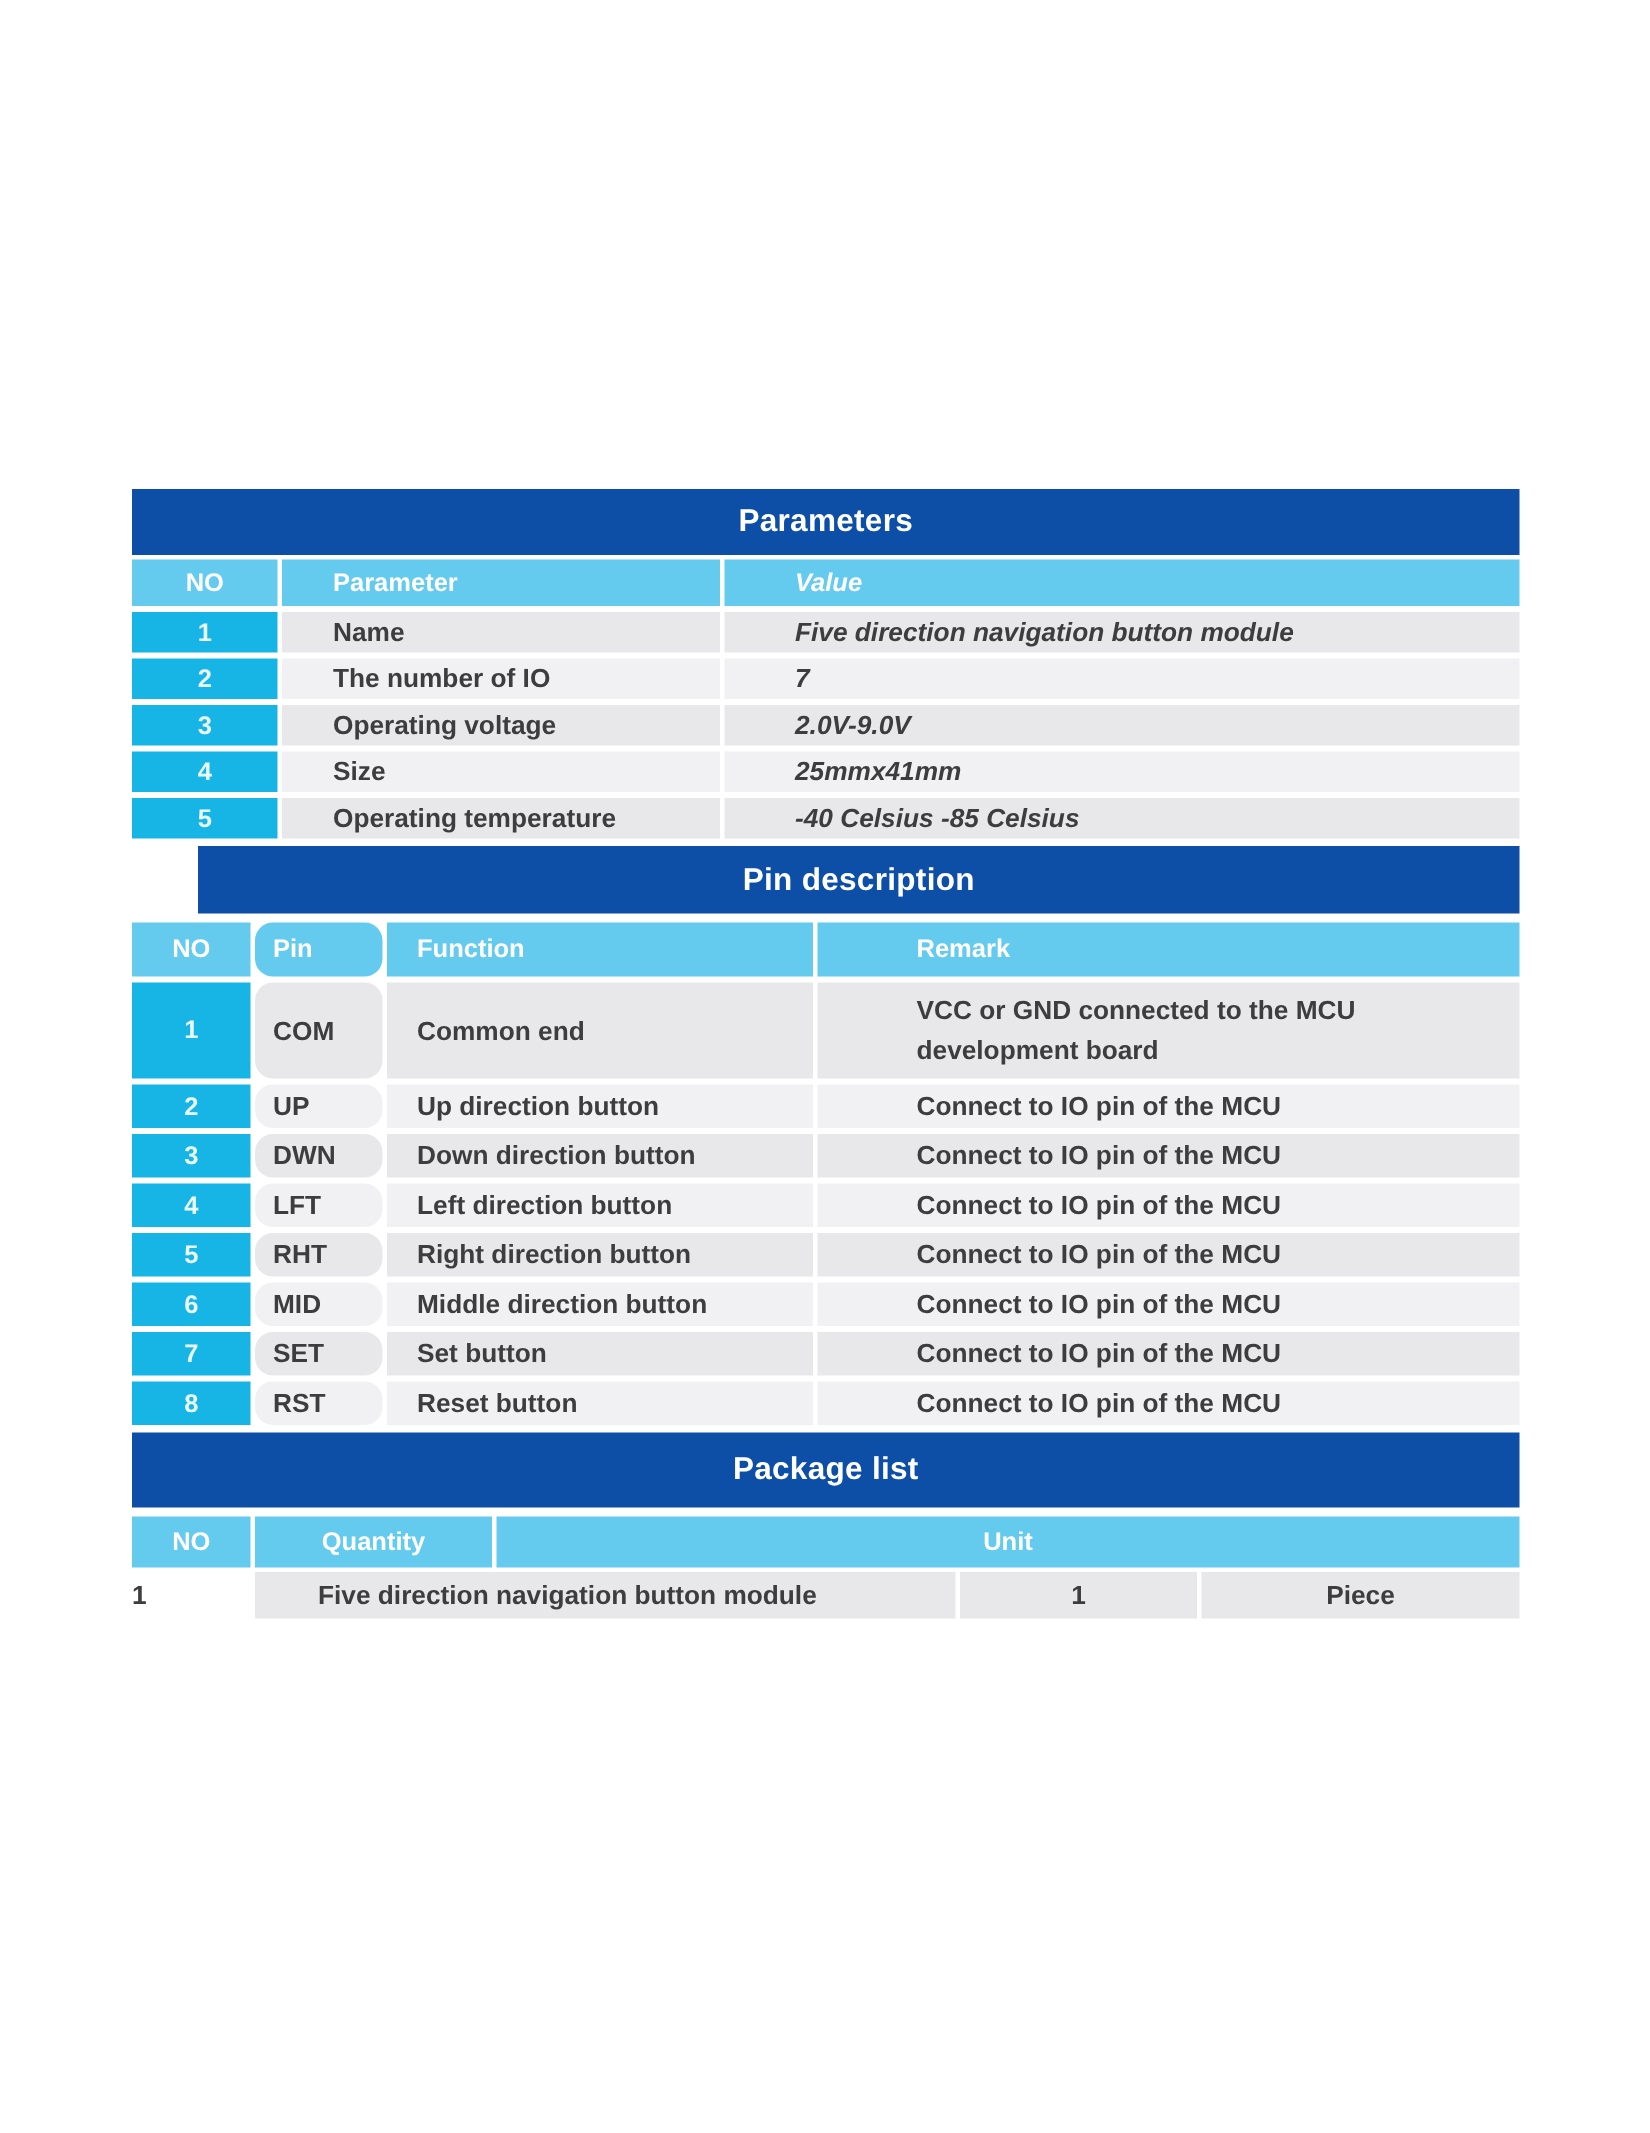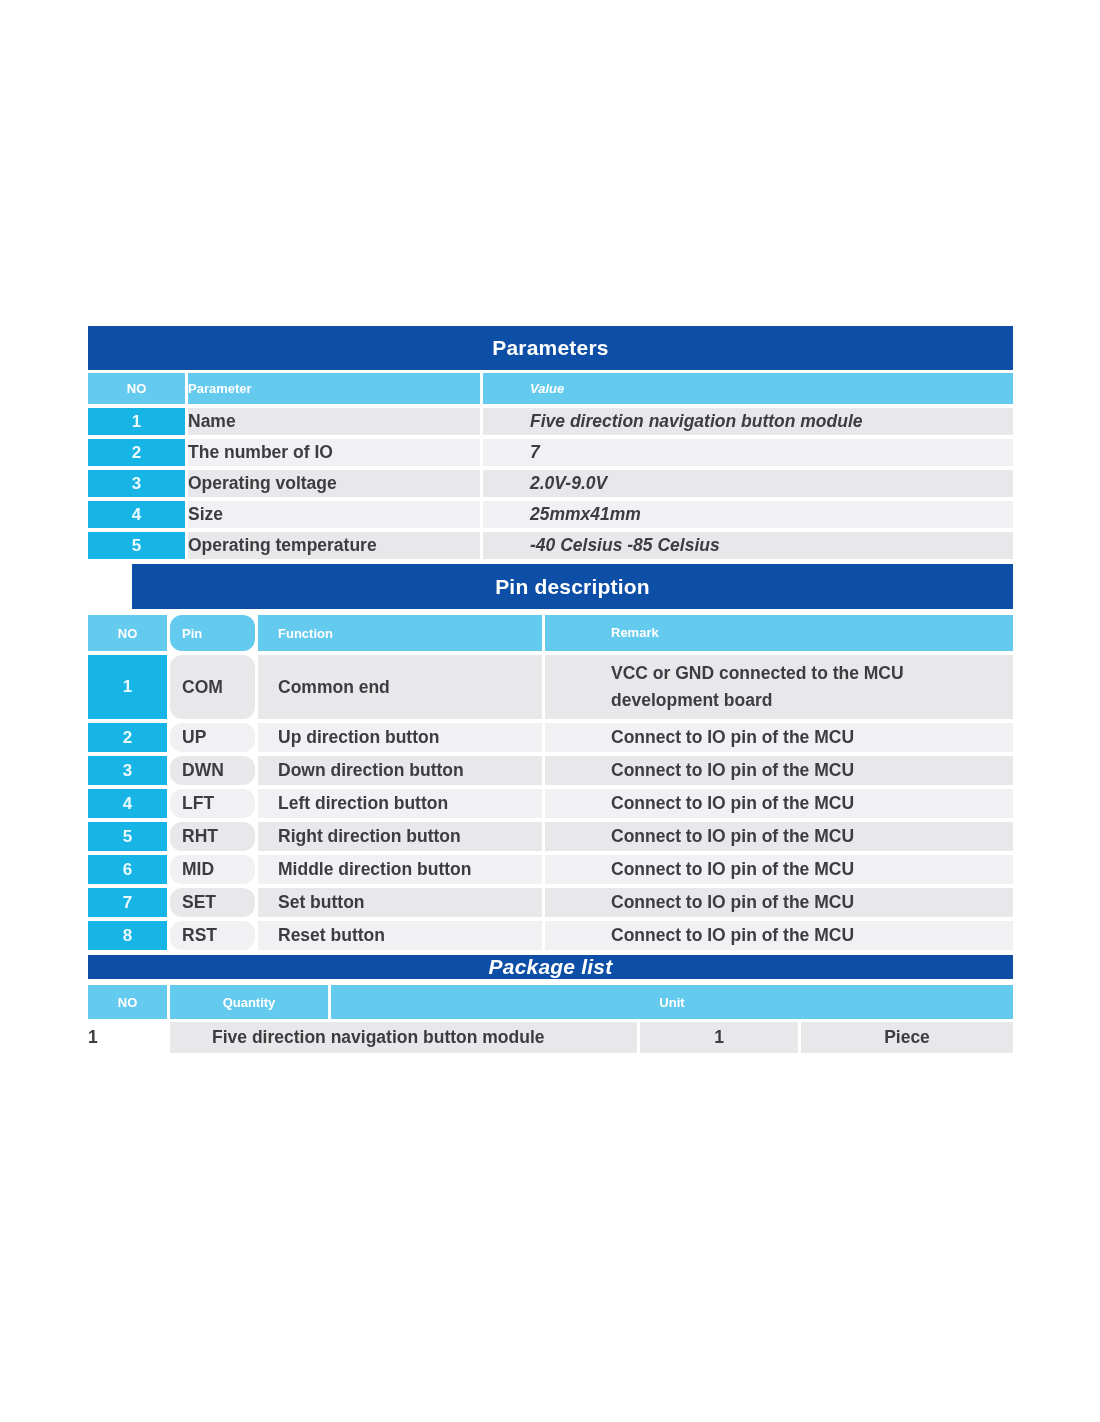--- a/index.html
+++ b/index.html
@@ -20,46 +20,46 @@
   }
   .spec{
     position:absolute;left:88px;top:326px;width:925px;
   }
   .band{
     height:44px;background:var(--dark-blue);color:var(--white);
     display:flex;align-items:center;justify-content:center;
     font-size:21px;font-weight:700;letter-spacing:.2px;
   }
   .band-pin{height:45px;margin-top:5px;margin-left:44px;}
-  .band-pkg{height:24px;margin-top:5px;font-style:italic;}
+  .band-pkg{height:50px;margin-top:5px;}
   .grid{display:flex;gap:3px;}
   .t-head{margin-top:3px;}
   .t-head .cell{
     background:var(--light-blue);color:var(--white);
-    font-size:13px;font-weight:700;
+    font-size:17px;font-weight:700;
   }
   .cell{
     display:flex;align-items:center;
     font-size:17.5px;font-weight:700;color:var(--text-dark);
   }
   .row{margin-top:4px;}
   .row .no{
     background:var(--cyan);color:#eafafe;justify-content:center;
     font-size:17px;
   }
   .t-head .no{justify-content:center;}
   .bg-a{background:var(--row-a);}
   .bg-b{background:var(--row-b);}
   
   .p-no{width:97px;}
   .p-param{width:292px;}
   .p-value{flex:1;font-style:italic;}
   .p-head{height:31px;}
   .p-row{height:27px;}
-  .pl-param{}
+  .pl-param{padding-left:34px;}
   .pl-value{padding-left:47px;}
   
   .pin-no{width:79px;}
   .pin-pin{width:85px;border-radius:12px;}
   .pin-fn{width:284px;}
   .pin-rm{flex:1;}
   .pin-head{height:36px;margin-top:3px;}
   .pin-row{height:29px;}
   .pin-row-tall{height:64px;}
   .pl-pin{padding-left:12px;}

